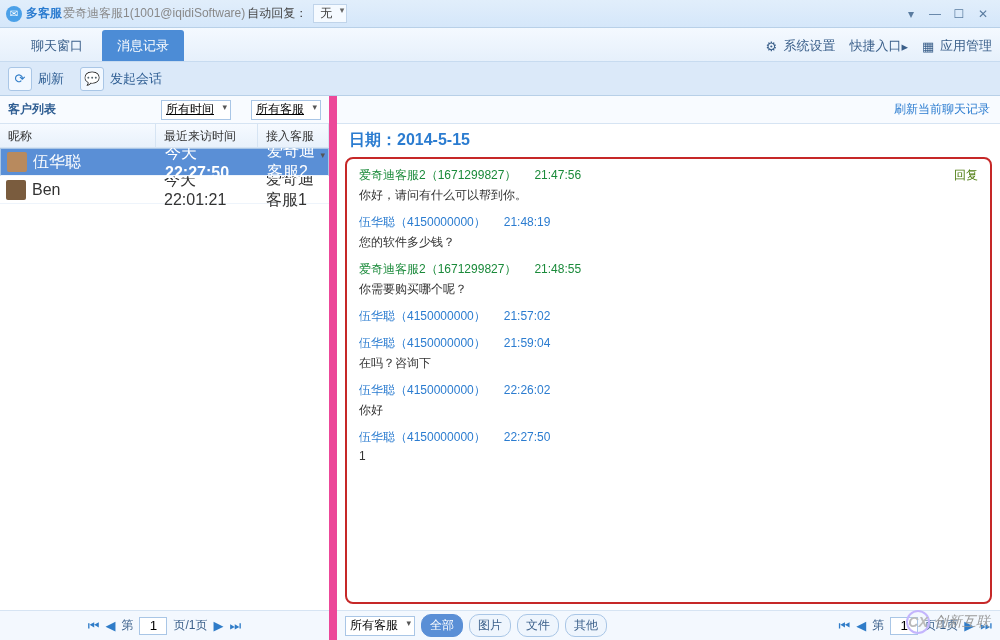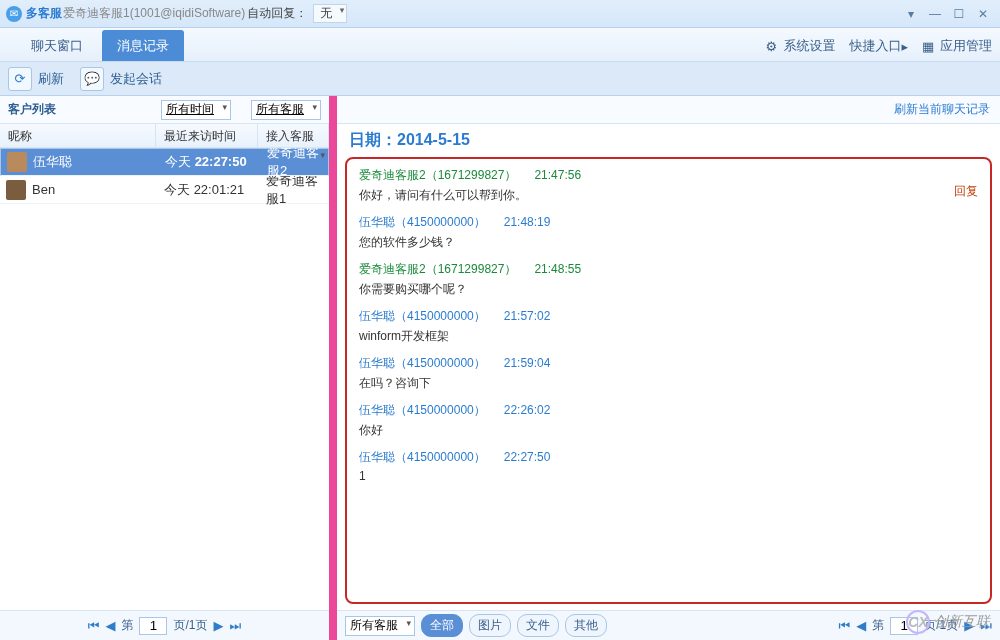--- a/index.html
+++ b/index.html
@@ -33,21 +33,21 @@
 .left { width:337px; border-right:8px solid #ec4899; display:flex; flex-direction:column;}
 .left-head { height:28px; display:flex; align-items:center; padding:0 8px; font-size:12px; border-bottom:1px solid #d6e4f3; background:#f8fbff;}
 .left-head .title { color:#2f5e93; font-weight:bold;}
 .left-head .selwrap { margin-left:auto; display:flex; gap:20px;text-decoration:underline;}
 .sel { border:1px solid #a9c6e6; background:#fff; font-size:12px; height:20px; padding:0 16px 0 4px; position:relative;cursor:pointer;}
 .sel:after{content:"▾";position:absolute;right:3px;top:1px;font-size:9px;color:#555;}
 .sel.sm{min-width:66px;}
 .table-head { display:flex; height:24px; background:linear-gradient(#f6faff,#e8f1fb); border-bottom:1px solid #d6e4f3; font-size:12px; color:#333;}
 .table-head > div{padding:4px 8px; border-right:1px solid #d6e4f3;}
 .c1{width:156px;} .c2{width:102px;} .c3{flex:1;}
-.row{display:flex; height:28px; align-items:center; font-size:13px; color:#333; padding:0; border-bottom:1px solid #eef4fb;cursor:pointer;}
+.row{display:flex; height:28px; align-items:center; font-size:16px; color:#333; padding:0; border-bottom:1px solid #eef4fb;cursor:pointer;}
 .row.sel{background:#5a8fd6;color:#fff;}
 .row .c1{display:flex;align-items:center;gap:6px;padding-left:6px;}
 .row .c2,.row .c3{padding-left:8px;}
 .avatar{width:20px;height:20px;background:#b88a5e;border-radius:2px;}
 .left-body{flex:1; overflow:auto;}
 .pager{height:30px;border-top:1px solid #d6e4f3;display:flex;align-items:center;justify-content:center;gap:6px;font-size:12px;color:#3a5f8a;background:#f3f8fe;}
 .pager .pb{cursor:pointer;color:#2f7cc8;font-size:13px;}
 .pager input{width:28px;height:18px;text-align:center;border:1px solid #a9c6e6;}
 .rightp{flex:1;display:flex;flex-direction:column;}
 .rhead{height:28px;display:flex;align-items:center;padding:0 10px;border-bottom:1px solid #d6e4f3;font-size:12px;background:#f8fbff;}
@@ -55,21 +55,21 @@
 .rhead .refresh{margin-left:auto;color:#2b7cd0;cursor:pointer;}
 .dateline{padding:6px 12px;color:#2b7cd0;font-size:16px;font-weight:bold;}
 .msgs{flex:1;margin:0 8px 6px 8px;border:2px solid #c62828;border-radius:8px;padding:8px 12px;overflow:auto;font-size:12px;position:relative;}
 .msg{margin-bottom:10px;}
 .msg .who{color:#2b7cd0;display:inline-block;}
 .msg.green .who{color:#1a8a3a;}
 .msg .time{margin-left:18px;color:inherit;}
 .msg .who-line{color:#2b7cd0;}
 .msg.green .who-line{color:#1a8a3a;}
 .msg .body{color:#333;margin-top:3px;}
-.reply{position:absolute;top:24px;right:12px;color:#c2410c;cursor:pointer;}
+.reply{position:absolute;top:8px;right:12px;color:#4d7c0f;cursor:pointer;}
 .rfoot{height:30px;border-top:1px solid #d6e4f3;display:flex;align-items:center;padding:0 8px;gap:6px;font-size:12px;background:#f3f8fe;}
 .rfoot .btn{border:1px solid #a9c6e6;background:#eef5fd;padding:2px 8px;border-radius:10px;cursor:pointer;color:#3a5f8a;}
 .rfoot .btn.act{background:#5a8fd6;color:#fff;border-color:#5a8fd6;}
 .rfoot .pager{border:none;background:transparent;margin-left:auto;}
 .watermark{position:absolute;right:10px;bottom:6px;font-size:14px;color:#999;font-style:italic;display:flex;align-items:center;gap:4px;}
 .watermark .wm-ico{width:24px;height:24px;border:2px solid #c4b5fd;border-radius:50%;display:flex;align-items:center;justify-content:center;color:#bbb;font-weight:bold;}
 </style>
 </head>
 <body>
 
@@ -172,21 +172,20 @@
         <div class="msg">
           <div class="who-line"><span class="who">伍华聪（4150000000）</span><span class="time">21:48:19</span></div>
           <div class="body">您的软件多少钱？</div>
         </div>
         <div class="msg green">
           <div class="who-line"><span class="who">爱奇迪客服2（1671299827）</span><span class="time">21:48:55</span></div>
           <div class="body">你需要购买哪个呢？</div>
         </div>
         <div class="msg">
           <div class="who-line"><span class="who">伍华聪（4150000000）</span><span class="time">21:57:02</span></div>
-          <div class="body">winform开发框架</div>
         </div>
         <div class="msg">
           <div class="who-line"><span class="who">伍华聪（4150000000）</span><span class="time">21:59:04</span></div>
           <div class="body">在吗？咨询下</div>
         </div>
         <div class="msg">
           <div class="who-line"><span class="who">伍华聪（4150000000）</span><span class="time">22:26:02</span></div>
           <div class="body">你好</div>
         </div>
         <div class="msg">

